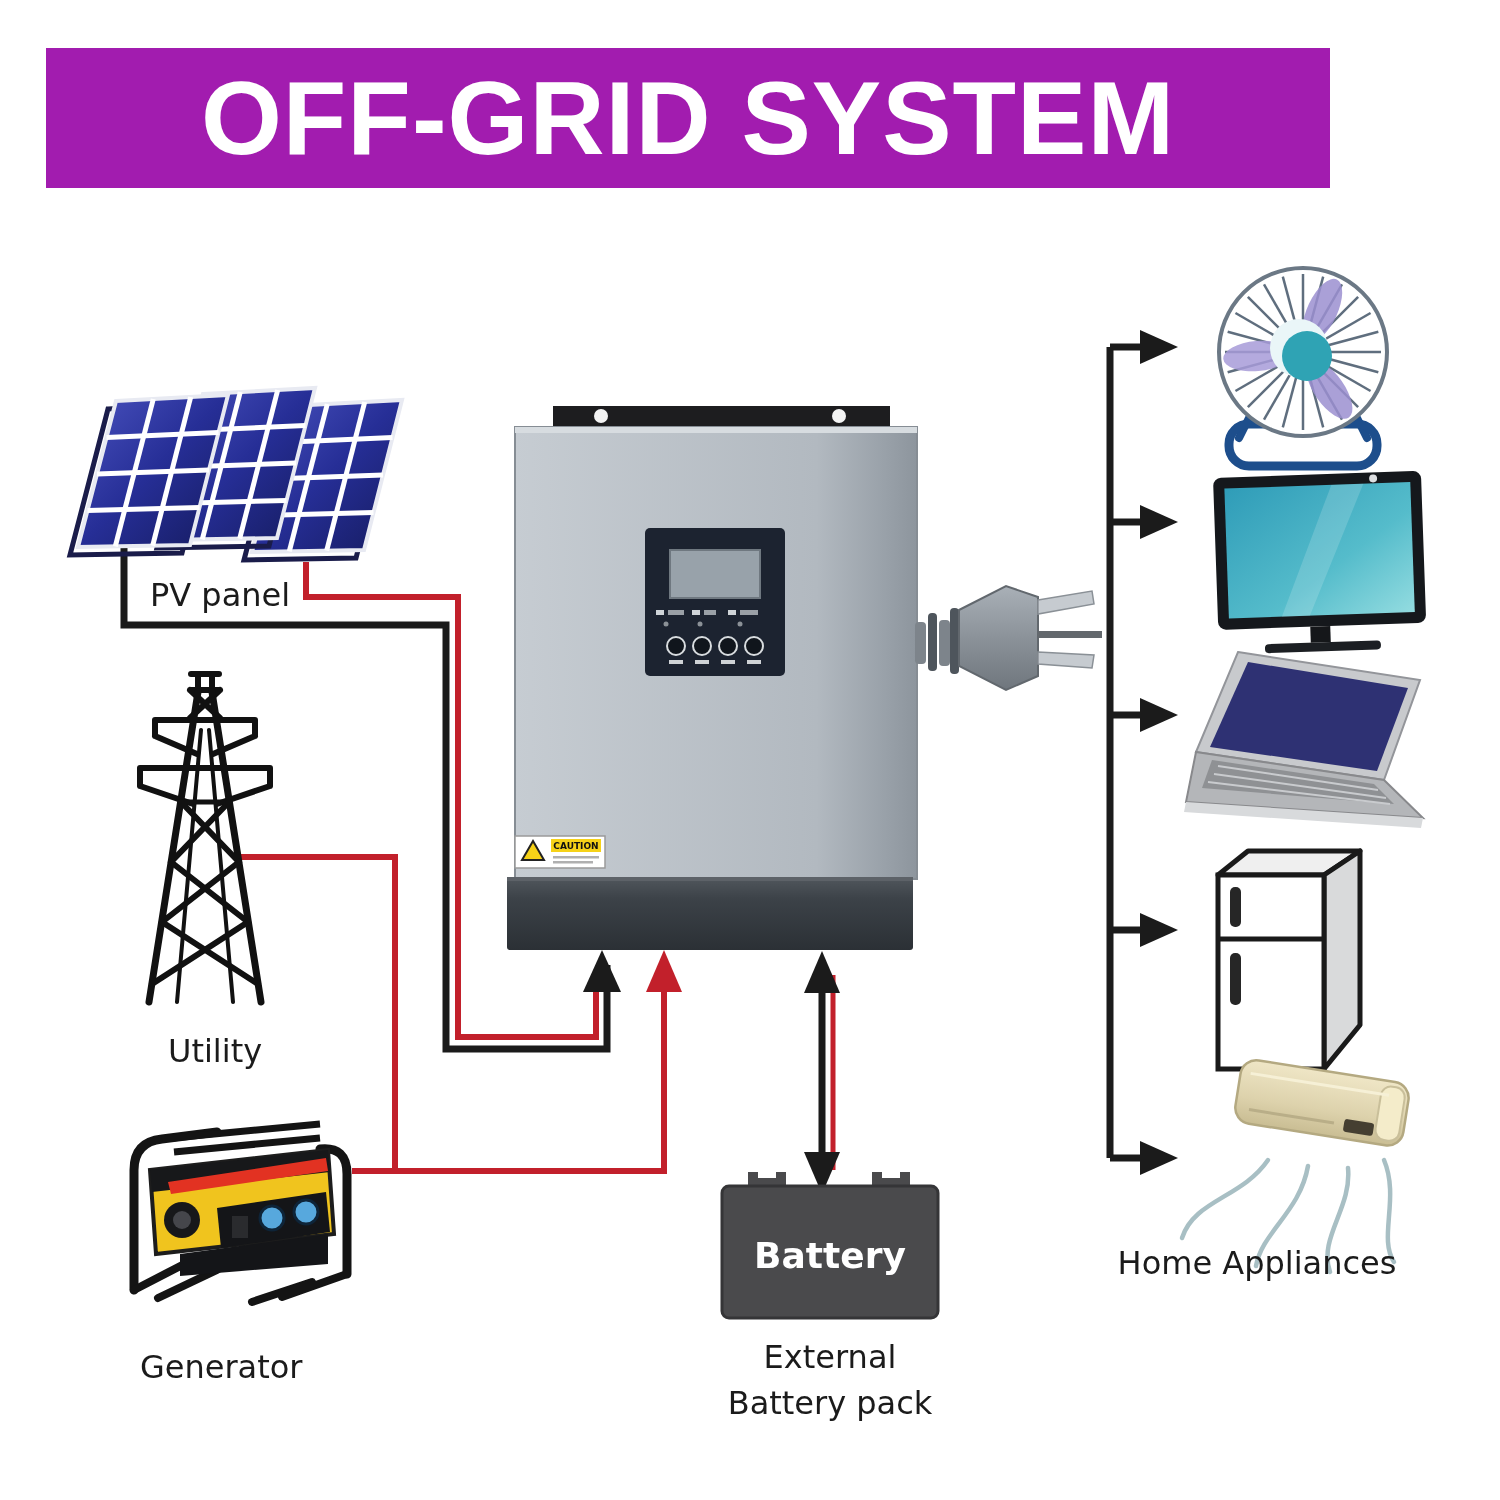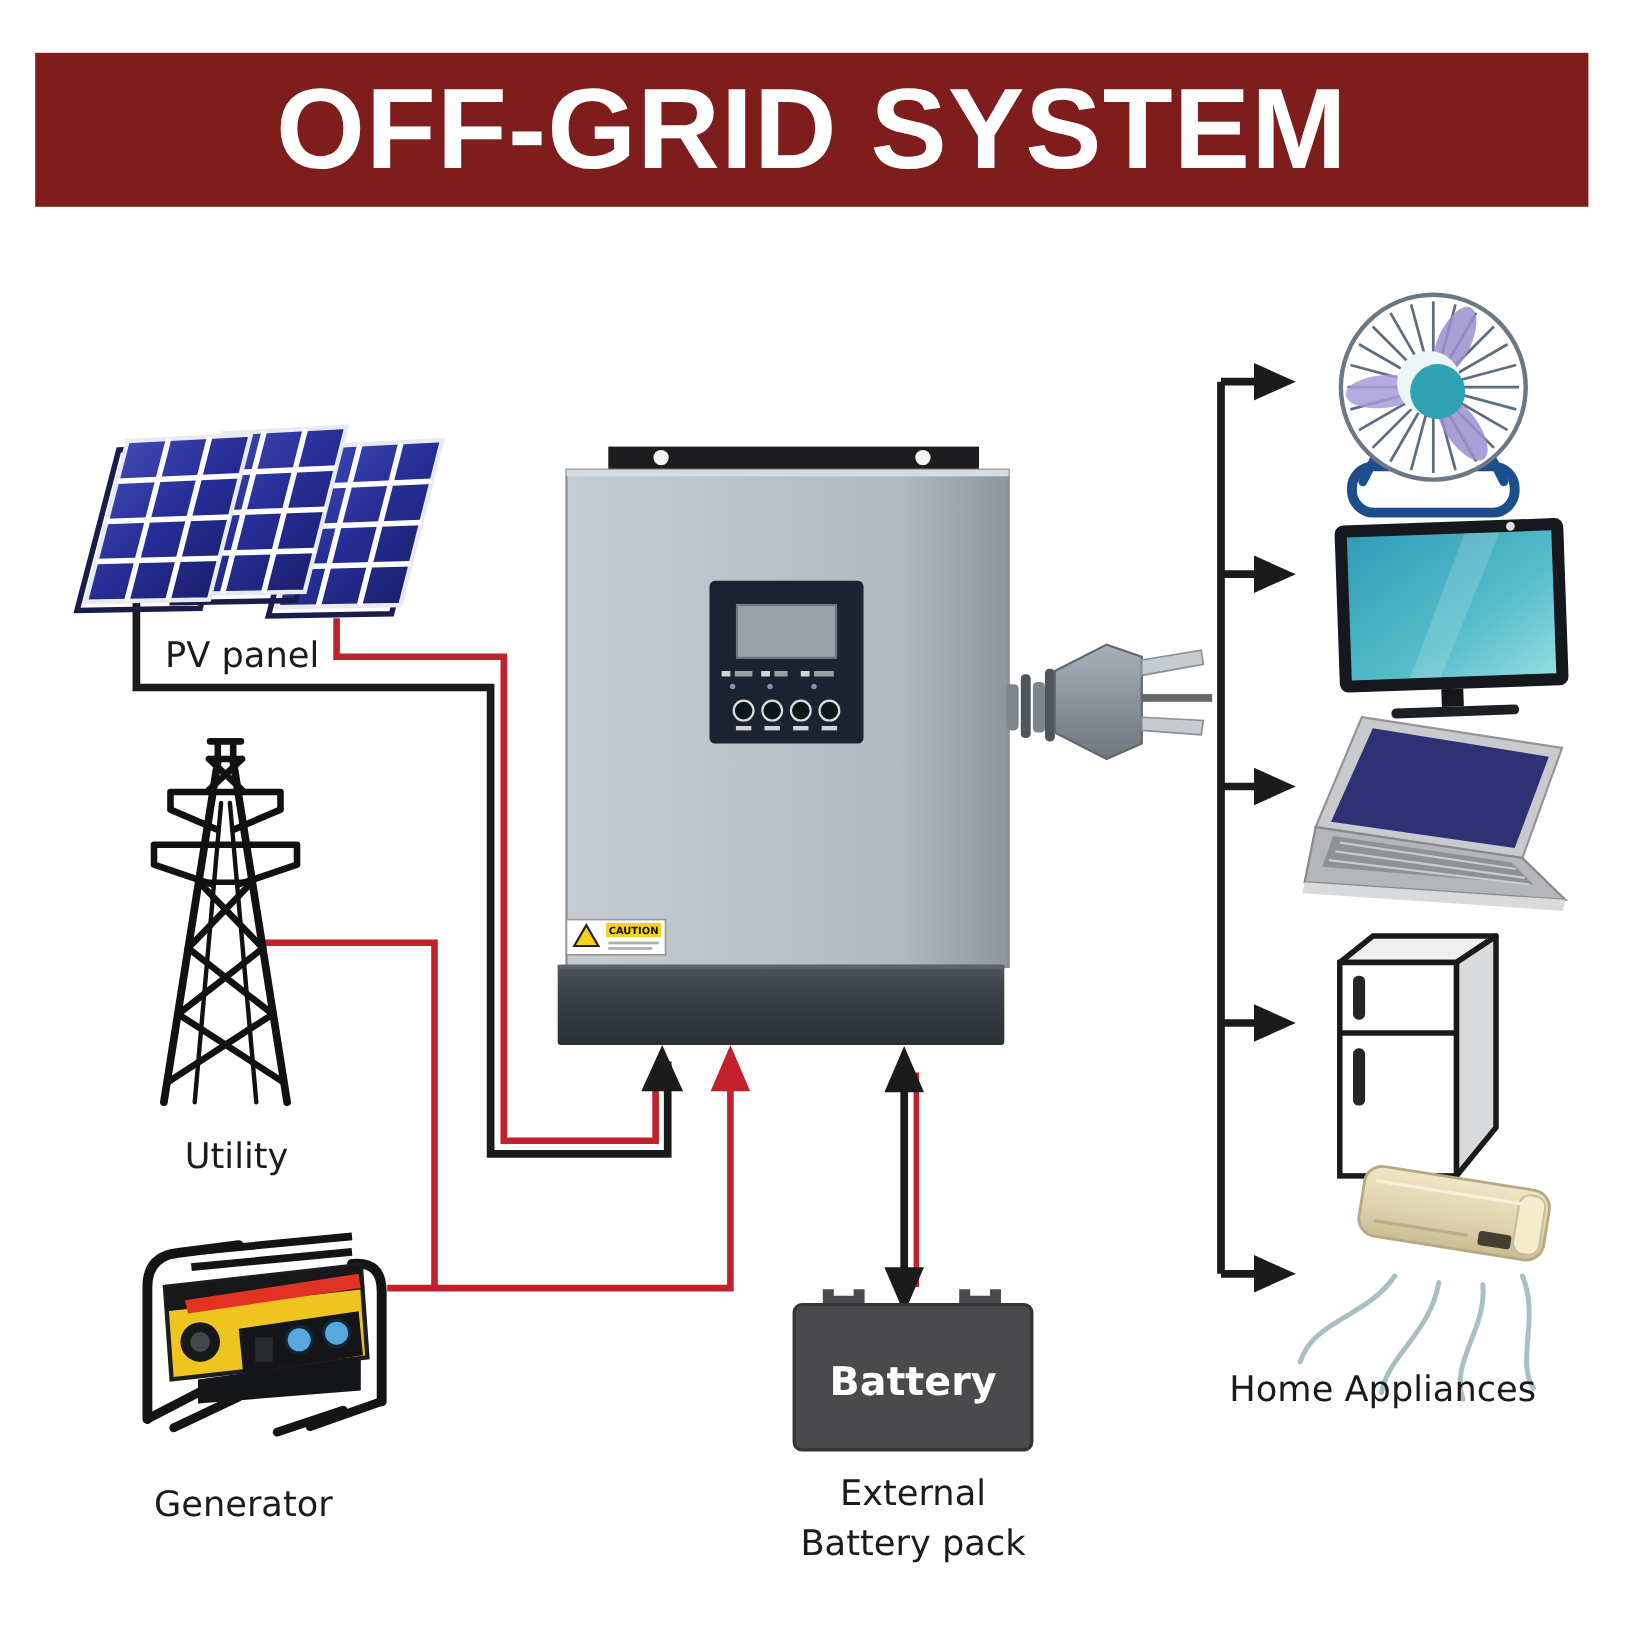--- a/index.html
+++ b/index.html
@@ -1,18 +1,18 @@
 <!DOCTYPE html>
 <html><head>
 <meta charset="utf-8">
 <style>
   html,body{margin:0;padding:0;background:#ffffff;}
   .canvas{position:relative;width:1500px;height:1500px;background:#ffffff;overflow:hidden;
           font-family:"DejaVu Sans",sans-serif;}
-  .banner{position:absolute;left:32px;top:48px;width:1412px;height:140px;background:#7f1d1d;
+  .banner{position:absolute;left:46px;top:48px;width:1284px;height:140px;background:#a21caf;
           display:flex;align-items:center;justify-content:center;}
   .banner h1{margin:0;color:#ffffff;font-family:"Liberation Sans",sans-serif;font-weight:bold;
              font-size:104px;letter-spacing:1px;white-space:nowrap;}
   svg{position:absolute;left:0;top:0;}
   text{font-family:"DejaVu Sans",sans-serif;fill:#1b1b1b;}
   .lbl{font-size:32px;}
   .battlbl{font-size:36px;font-weight:bold;fill:#ffffff;}
   .cautxt{font-size:9px;font-weight:bold;fill:#111;}
 </style>
 </head>

